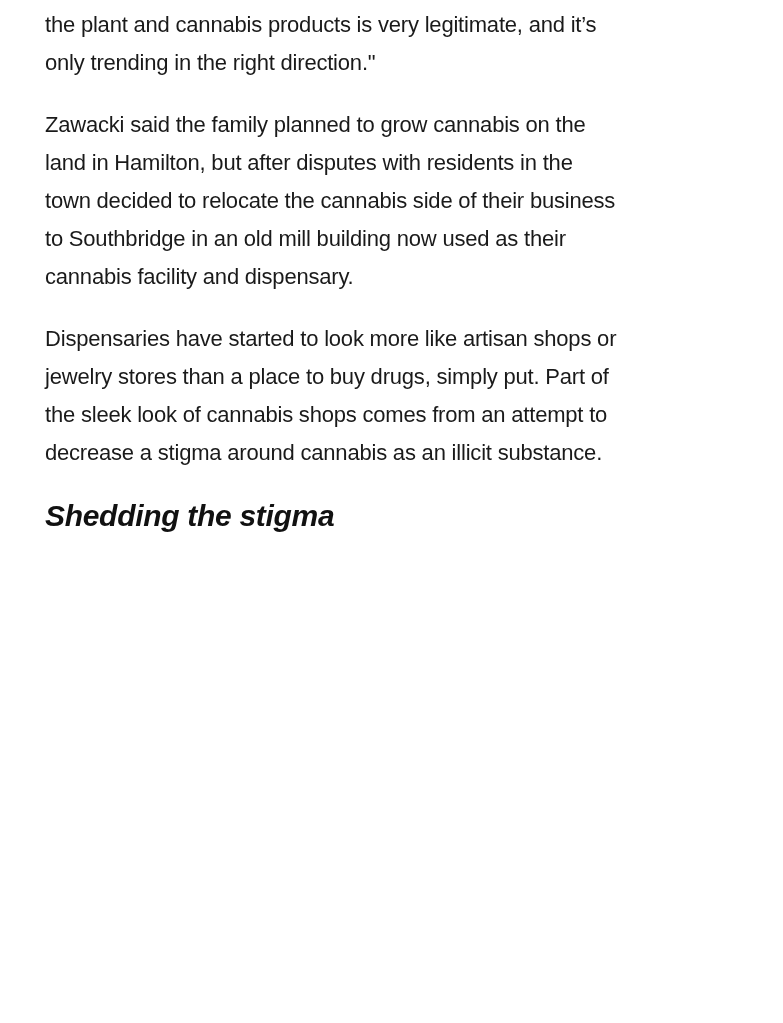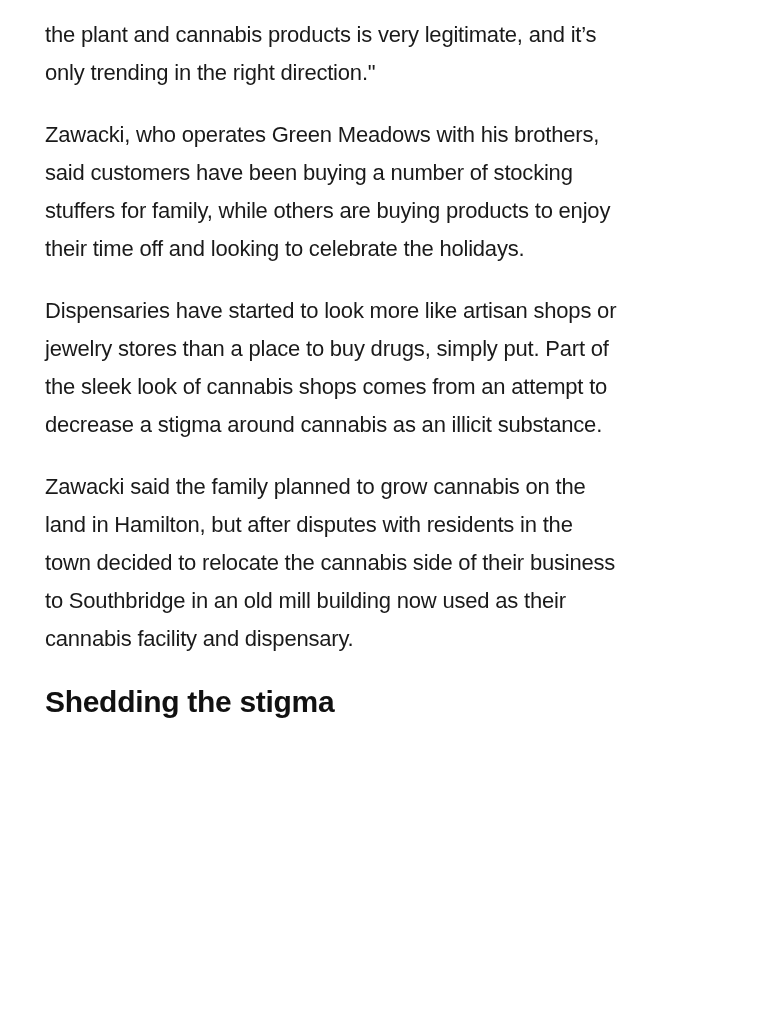--- a/index.html
+++ b/index.html
@@ -9,60 +9,57 @@
   }
   body {
     width: 783px;
     height: 1023px;
     overflow: hidden;
     font-family: "Liberation Sans", "DejaVu Sans", sans-serif;
     color: #1a1a1a;
     -webkit-font-smoothing: antialiased;
   }
   .article {
-    padding: 16px 40px 0 45px;
+    padding: 6px 40px 0 45px;
     box-sizing: border-box;
     width: 783px;
   }
   .article p {
     font-size: 22px;
     line-height: 38px;
     letter-spacing: -0.2px;
     margin: 0 0 24px 0;
     white-space: pre-line;
     color: #1a1a1a;
   }
   .article h2 {
     font-size: 30px;
     line-height: 40px;
     font-weight: 700;
     letter-spacing: -0.3px;
     margin: 21px 0 34px 0;
     color: #111111;
+    font-style: italic;
   }
 </style>
 </head>
 <body>
 
 <main class="article">
   <p>the plant and cannabis products is very legitimate, and it’s
 only trending in the right direction."</p>
 
-  <p>Zawacki, who operates Green Meadows with his brothers,
-said customers have been buying a number of stocking
-stuffers for family, while others are buying products to enjoy
-their time off and looking to celebrate the holidays.</p>
 
-
-  <p>Dispensaries have started to look more like artisan shops or
-jewelry stores than a place to buy drugs, simply put. Part of
-the sleek look of cannabis shops comes from an attempt to
-decrease a stigma around cannabis as an illicit substance.</p>
 
   <p>Zawacki said the family planned to grow cannabis on the
 land in Hamilton, but after disputes with residents in the
 town decided to relocate the cannabis side of their business
 to Southbridge in an old mill building now used as their
 cannabis facility and dispensary.</p>
 
+  <p>Dispensaries have started to look more like artisan shops or
+jewelry stores than a place to buy drugs, simply put. Part of
+the sleek look of cannabis shops comes from an attempt to
+decrease a stigma around cannabis as an illicit substance.</p>
+
   <h2>Shedding the stigma</h2>
 
 </main>
 
 </body></html>

